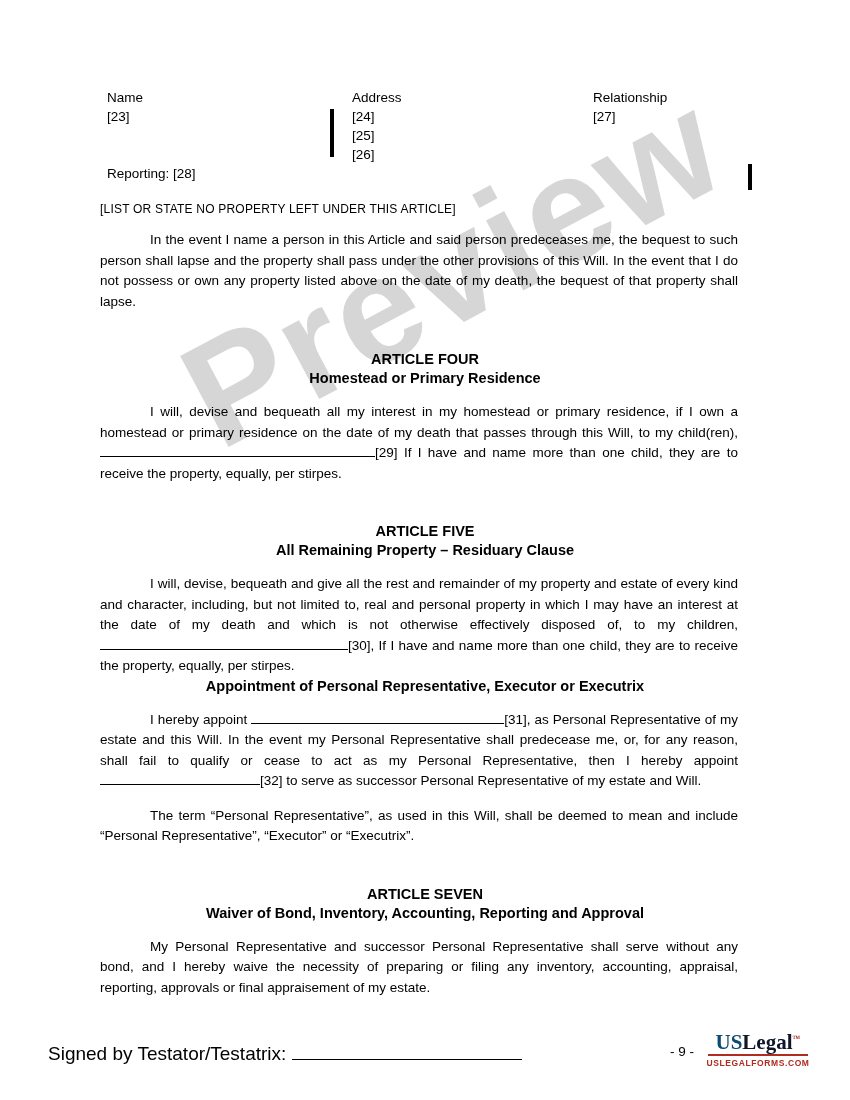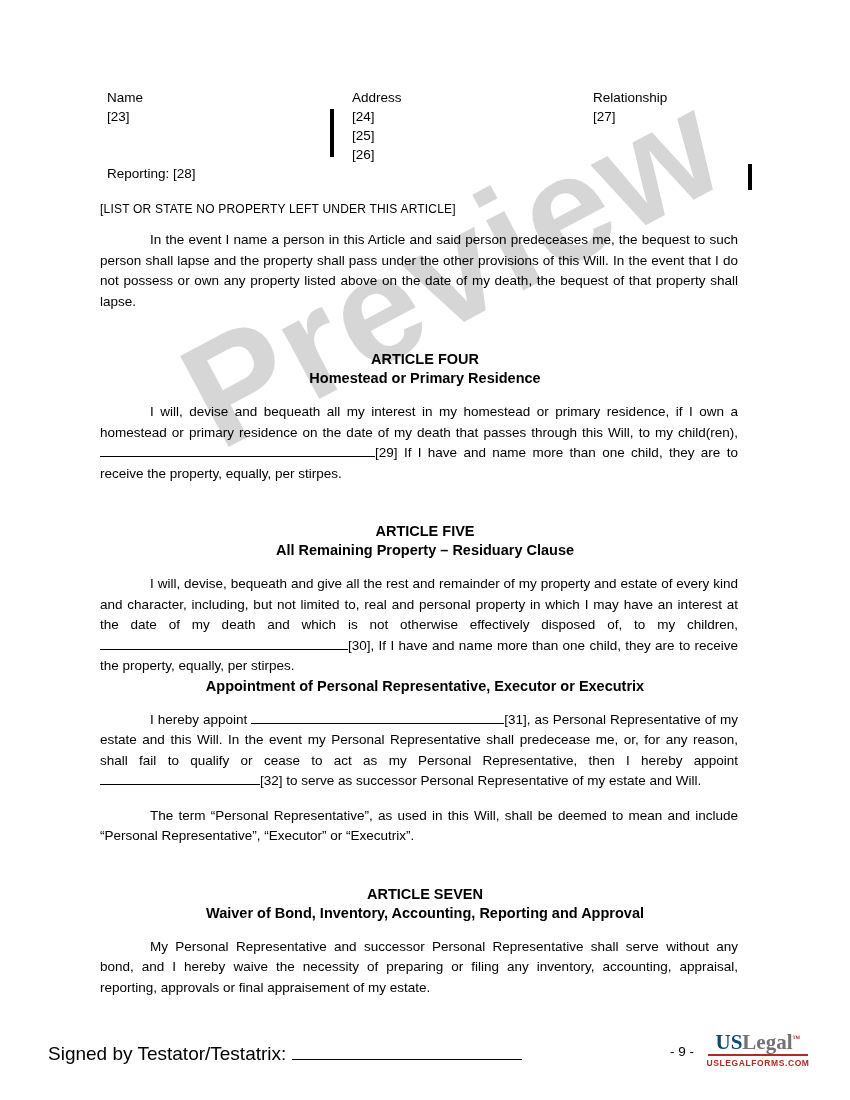--- a/index.html
+++ b/index.html
@@ -147,21 +147,21 @@
   .logo-main {
     font-family: "Liberation Serif", serif;
     font-size: 21px;
     font-weight: bold;
     color: #c0392b;
     letter-spacing: 0px;
     line-height: 22px;
     white-space: nowrap;
   }
   .logo-main .us { color: #0c4a6e; }
-  .logo-main .legal { color: #737373; }
+  .logo-main .legal { color: #0f172a; }
   .logo-tm {
     font-size: 8px;
     vertical-align: super;
     color: #b02b20;
   }
   .logo-sub {
     font-family: "Liberation Sans", sans-serif;
     font-size: 8.5px;
     font-weight: bold;
     color: #b02b20;

